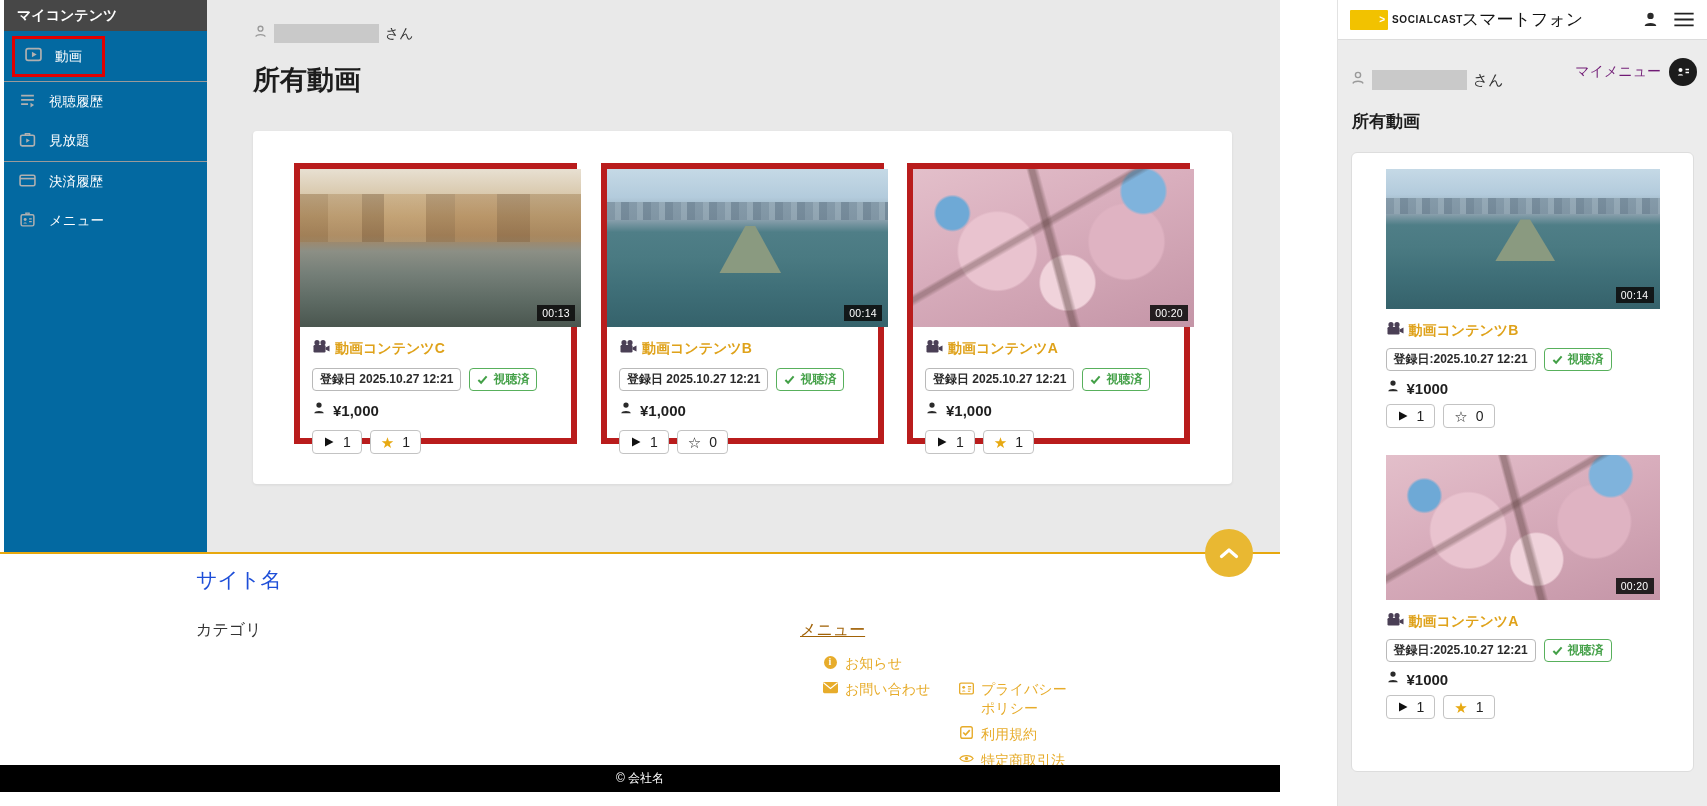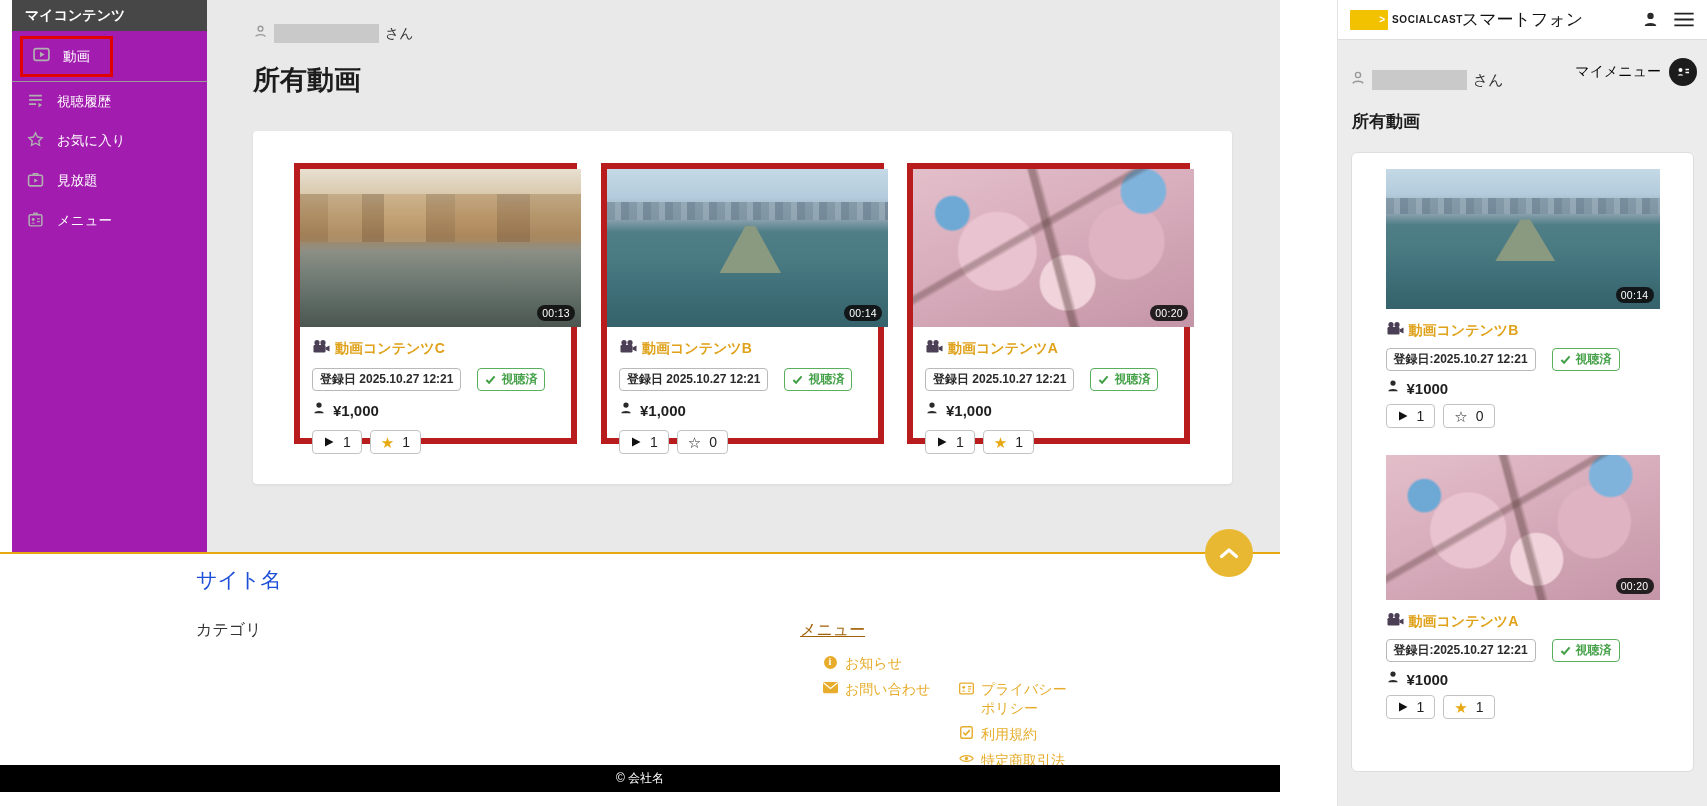--- a/index.html
+++ b/index.html
@@ -1,21 +1,21 @@
 <!DOCTYPE html>
 <html><head>
 <meta charset="utf-8">
 <style>
   * { margin:0; padding:0; box-sizing:border-box; }
   html,body { width:1707px; height:806px; }
   body { font-family:"Liberation Sans","DejaVu Sans",sans-serif; background:#fff; position:relative; overflow:hidden; color:#222; }
   .page { position:relative; width:1707px; height:806px; }
 
   
-  .sidebar { position:absolute; left:12px; top:0; width:241px; height:552px; background:#a21caf; }
+  .sidebar { position:absolute; left:4px; top:0; width:241px; height:552px; background:#0369a1; }
   .sb-header { height:31px; background:#474747; color:#fff; font-size:14px; font-weight:bold; line-height:31px; padding-left:13px; }
   .sb-active-wrap { padding:5px 0 4px 8px; }
   .sb-active-box { display:inline-flex; align-items:center; gap:13px; border:3px solid #e00000; padding:7px 20px 7px 10px; }
   .sb-item { height:40px; display:flex; align-items:center; gap:13px; padding-left:15px; color:#fff; font-size:13.5px; cursor:pointer; }
   .sb-item.divided { border-top:1px solid #9a9a9a; }
   .sb-item svg, .sb-active-box svg { width:17px; height:17px; flex:none; }
   .sb-label { color:#fff; font-size:13.5px; }
 
   
   .main { position:absolute; left:207px; top:0; width:1073px; height:552px; background:#e9e9e9; }
@@ -23,21 +23,21 @@
   .user-row svg { width:15px; height:15px; }
   .redacted { width:105px; height:19px; background:#c9c9c9; }
   .user-suffix { font-size:14px; color:#333; }
   .page-title { position:absolute; left:46px; top:62px; font-size:27px; font-weight:bold; color:#1c1c1c; }
   .cards-panel { position:absolute; left:46px; top:131px; width:979px; height:353px; background:#fff; border-radius:4px; box-shadow:0 1px 3px rgba(0,0,0,.08); }
   .vcard { position:absolute; top:32px; width:283px; height:281px; background:#fff; border:6px solid #b91c1c; }
   .vcard.c0 { left:41px; } .vcard.c1 { left:348px; } .vcard.c2 { left:654px; }
 
   .thumb { position:relative; width:100%; overflow:hidden; cursor:pointer; }
   .vcard .thumb { height:158px; width:281px; }
-  .duration { position:absolute; right:6px; bottom:6px; background:rgba(12,12,12,.88); color:#fff; font-size:10.5px; padding:2px 5px; border-radius:8px; letter-spacing:.3px; }
+  .duration { position:absolute; right:6px; bottom:6px; background:rgba(12,12,12,.88); color:#fff; font-size:10.5px; padding:2px 5px; border-radius:0; letter-spacing:.3px; }
 
   .thumb-venice-canal { background:linear-gradient(180deg,#e8e0d2 0%,#d9c9ad 16%,#c4a478 30%,#a8855e 42%,#8c8f85 52%,#757f78 66%,#5d6a63 84%,#4a564f 100%); }
   .thumb-venice-canal::before { content:""; position:absolute; left:0; top:16%; width:100%; height:30%; opacity:.55;
     background:linear-gradient(90deg,#9b7b52 0 10%,#b4956b 10% 22%,#8a6c48 22% 30%,#c2a173 30% 45%,#96754e 45% 55%,#b08a5c 55% 70%,#8a6a46 70% 82%,#a98a60 82% 100%); }
   .thumb-statue-of-liberty { background:linear-gradient(180deg,#c5d9e6 0%,#b3cbdc 18%,#9db4c2 26%,#8aa0ad 32%,#4f7e87 40%,#4a7a82 56%,#3f6f78 76%,#35626b 100%); }
   .thumb-statue-of-liberty::before { content:""; position:absolute; left:0; top:21%; width:100%; height:11%; opacity:.85;
     background:repeating-linear-gradient(90deg,#7e93a2 0 8px,#91a5b2 8px 14px,#6f8494 14px 22px); }
   .thumb-statue-of-liberty::after { content:""; position:absolute; left:40%; top:36%; width:22%; height:30%;
     background:#8a9a80; clip-path:polygon(42% 0,58% 0,100% 100%,0 100%); }
   .thumb-cherry-blossoms { background:
@@ -48,21 +48,21 @@
     radial-gradient(circle at 76% 46%,#dfb3c2 0 16%,transparent 17%),
     linear-gradient(160deg,#e3bfca 0%,#d9aebd 40%,#cfa2b2 70%,#c495a7 100%); }
   .thumb-cherry-blossoms::before { content:""; position:absolute; inset:0; opacity:.8; background:
     linear-gradient(75deg,transparent 48%,rgba(70,45,40,.5) 49% 50.5%,transparent 52%),
     linear-gradient(-30deg,transparent 57%,rgba(70,45,40,.4) 58.5% 59.8%,transparent 61%); }
 
   .vbody { padding:12px 12px 0 12px; }
   .vtitle-row { display:flex; align-items:center; gap:5px; cursor:pointer; }
   .vtitle-row svg { width:18px; height:15px; flex:none; }
   .vtitle { font-size:14px; font-weight:600; color:#dfa21a; }
-  .vbadges { display:flex; align-items:flex-end; gap:16px; margin-top:10px; }
+  .vbadges { display:flex; align-items:flex-end; gap:8px; margin-top:10px; }
   .badge { display:inline-flex; align-items:center; border:1px solid #b9b9b9; border-radius:4px; padding:2px 7px; font-size:12px; color:#2b2b2b; background:#fff; font-weight:600; white-space:nowrap; }
   .badge.watched { border-color:#58b05c; color:#43a047; gap:5px; font-weight:700; }
   .badge.watched svg { width:11px; height:11px; }
   .vprice-row { display:flex; align-items:center; gap:7px; margin-top:10px; }
   .vprice-row svg { width:14px; height:14px; }
   .vprice { font-size:15px; font-weight:700; color:#1f1f1f; }
   .vcounts { display:flex; align-items:center; gap:8px; margin-top:11px; }
   .count-badge { display:inline-flex; align-items:center; gap:8px; border:1px solid #c3c3c3; border-radius:4px; padding:3px 10px; font-size:14px; color:#222; background:#fff; }
   .count-badge svg { width:12px; height:12px; }
   .star-filled { color:#e7a912; font-size:15px; line-height:1; }
@@ -94,21 +94,21 @@
   .p-logo-text { font-size:10px; font-weight:bold; letter-spacing:.6px; color:#1a1a1a; }
   .p-title { position:absolute; left:50%; transform:translateX(-50%); font-size:17px; color:#111; }
   .p-hicons { margin-left:auto; display:flex; align-items:center; gap:14px; }
   .p-hicons svg { display:block; }
   .p-user-row { position:absolute; left:12px; top:58px; right:10px; display:flex; justify-content:space-between; align-items:flex-start; }
   .p-user-left { display:flex; align-items:center; gap:6px; margin-top:12px; }
   .p-user-left svg { width:16px; height:16px; }
   .p-redacted { width:95px; height:20px; background:#c9c9c9; }
   .p-user-suffix { font-size:15px; color:#333; }
   .p-user-right { display:flex; align-items:center; gap:8px; }
-  .p-mymenu { font-size:14px; color:#000000; cursor:pointer; }
+  .p-mymenu { font-size:14px; color:#701a75; cursor:pointer; }
   .p-mymenu-badge { width:28px; height:28px; border-radius:50%; background:#1c1c1c; display:flex; align-items:center; justify-content:center; cursor:pointer; }
   .p-mymenu-badge svg { width:16px; height:16px; }
   .p-page-title { position:absolute; left:14px; top:110px; font-size:17px; font-weight:bold; color:#1c1c1c; }
   .p-card { position:absolute; left:13px; top:152px; width:343px; height:620px; background:#fff; border:1px solid #ddd; border-radius:6px; }
   .p-item { width:274px; margin:0 auto; }
   .p-item.first { padding-top:16px; }
   .p-item.second { margin-top:27px; }
   .p-thumb-b { height:140px; }
   .p-thumb-a { height:145px; }
   .p-item .vtitle-row { margin-top:12px; }
@@ -134,31 +134,32 @@
     </div>
     <div class="sb-item divided">
       <span><svg viewBox="0 0 16 16">
             <path d="M2 3.5h12M2 7.5h12M2 11.5h6.5" stroke="#b0b0b0" stroke-width="1.6" fill="none"></path>
             <path d="M10.8 10v4.5l3.4-2.3z" fill="#b0b0b0"></path>
           </svg></span>
       <span class="sb-label">視聴履歴</span>
     </div>
     <div class="sb-item">
       <span><svg viewBox="0 0 16 16">
-            <path d="M8 1.8l1.9 3.9 4.3.6-3.1 3 .7 4.2L8 11.5l-3.8 2 .7-4.2-3.1-3 4.3-.6z" fill="none" stroke="#b0b0b0" stroke-width="1.3"></path>
-          </svg></span>
-      <span class="sb-label">お気に入り</span>
-    </div>
-    <div class="sb-item">
-      <span><svg viewBox="0 0 16 16">
             <rect x="1.5" y="4" width="13" height="10" rx="1.5" fill="none" stroke="#b0b0b0" stroke-width="1.5"></rect>
             <path d="M6 4V2.5h4V4" fill="none" stroke="#b0b0b0" stroke-width="1.4"></path>
             <path d="M6.8 7v4l3.4-2z" fill="#b0b0b0"></path>
           </svg></span>
       <span class="sb-label">見放題</span>
+    </div>
+    <div class="sb-item divided">
+      <span><svg viewBox="0 0 16 16">
+            <rect x="1" y="3" width="14" height="10" rx="1.5" fill="none" stroke="#b0b0b0" stroke-width="1.5"></rect>
+            <path d="M1 6.2h14" stroke="#b0b0b0" stroke-width="1.5"></path>
+          </svg></span>
+      <span class="sb-label">決済履歴</span>
     </div>
     <div class="sb-item">
       <span><svg viewBox="0 0 16 16">
             <rect x="2" y="3.5" width="12" height="10.5" rx="1.5" fill="none" stroke="#b0b0b0" stroke-width="1.4"></rect>
             <path d="M6.5 3.5V2h3v1.5" stroke="#b0b0b0" stroke-width="1.3" fill="none"></path>
             <circle cx="5.8" cy="8" r="1.4" fill="#b0b0b0"></circle>
             <path d="M4 11.8c.3-1.4 3.3-1.4 3.6 0z" fill="#b0b0b0"></path>
             <path d="M9.5 7.5H12M9.5 10h2.5" stroke="#b0b0b0" stroke-width="1.2"></path>
           </svg></span>
       <span class="sb-label">メニュー</span>

